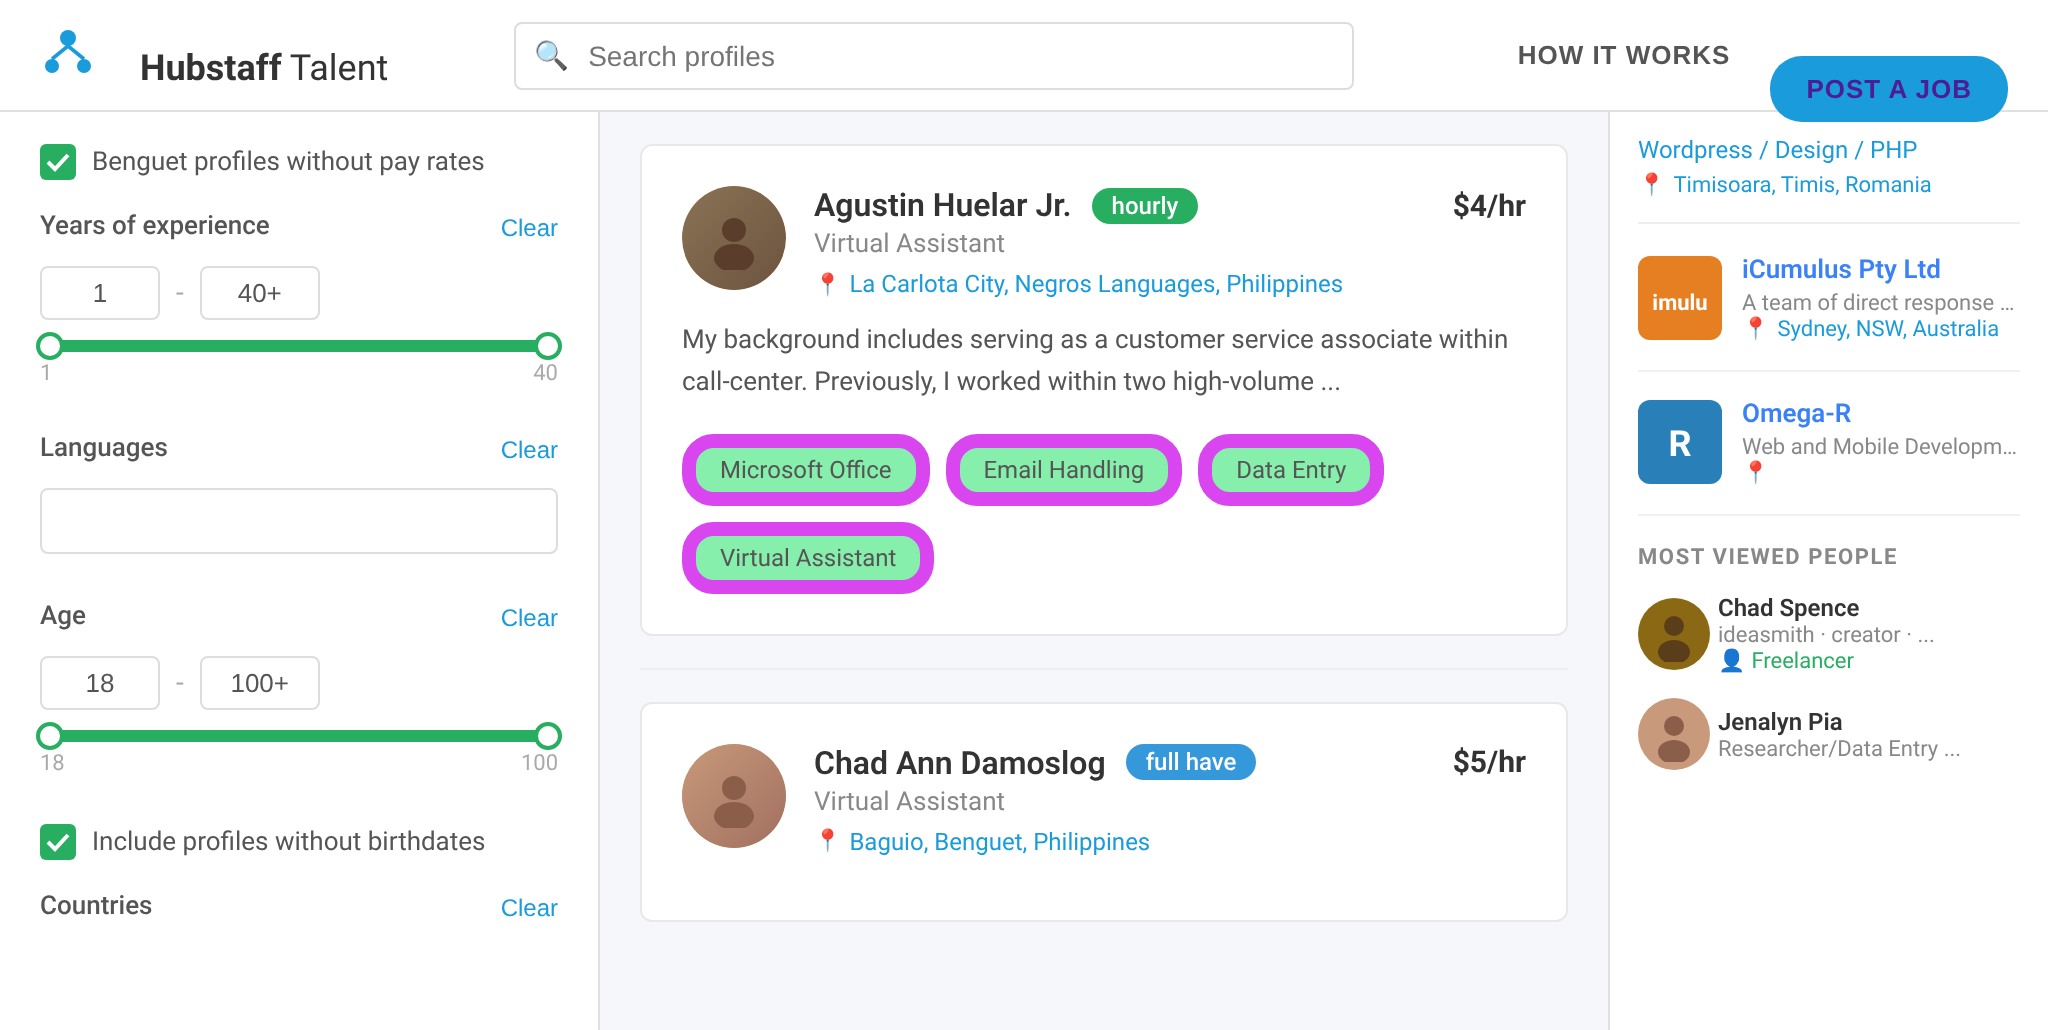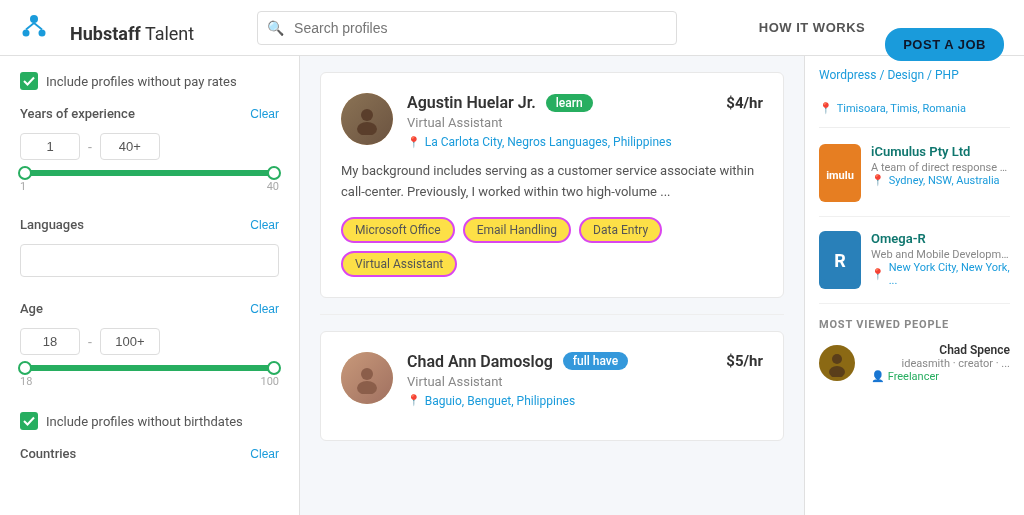--- a/index.html
+++ b/index.html
@@ -64,21 +64,21 @@
       font-size: 13px;
       font-weight: 600;
       color: #555;
       cursor: pointer;
       letter-spacing: 0.5px;
       text-transform: uppercase;
       margin-left: 16px;
     }
     .post-job-btn {
       background: #1a9bdb;
-      color: #0f172a;
+      color: #4c1d95;
       border: none;
       border-radius: 16px;
       padding: 9px 18px;
       font-size: 13px;
       font-weight: 600;
       cursor: pointer;
       text-transform: uppercase;
       letter-spacing: 0.5px;
       margin-top: 34px;
     }
@@ -285,93 +285,92 @@
       color: #555;
       line-height: 1.6;
       margin-bottom: 14px;
     }
     .skills-row {
       display: flex;
       flex-wrap: wrap;
       gap: 8px;
     }
     .skill-tag {
-      border: 2px solid #d946ef;
+      border: 7px solid #d946ef;
       border-radius: 16px;
       padding: 4px 12px;
       font-size: 12px;
       color: #555;
-      background: #fde047;
+      background: #86efac;
     }
     .divider { border: none; border-top: 1px solid #eee; margin: 4px 0 16px; }
 
     
     .right-sidebar {
       width: 220px;
       min-width: 220px;
       background: #fff;
       border-left: 1px solid #e0e0e0;
       overflow-y: auto;
       padding: 12px 14px;
     }
     .right-sidebar-top {
       margin-bottom: 16px;
       border-bottom: 1px solid #eee;
       padding-bottom: 12px;
     }
     .featured-tags {
       font-size: 12px;
       color: #1a9bdb;
-      margin-bottom: 20px;
+      margin-bottom: 4px;
     }
     .featured-location {
       display: flex;
       align-items: center;
       gap: 4px;
       font-size: 11px;
       color: #1a9bdb;
     }
     .company-card {
       display: flex;
       align-items: flex-start;
       gap: 10px;
       margin-bottom: 14px;
       padding-bottom: 14px;
       border-bottom: 1px solid #f0f0f0;
     }
     .company-logo {
       width: 42px;
-      height: 58px;
+      height: 42px;
       border-radius: 6px;
       display: flex;
       align-items: center;
       justify-content: center;
       font-size: 18px;
       font-weight: 700;
       color: #fff;
       flex-shrink: 0;
     }
     .company-info { flex: 1; overflow: hidden; }
-    .company-name { font-size: 13px; font-weight: 600; color: #0f766e; margin-bottom: 2px; }
+    .company-name { font-size: 13px; font-weight: 600; color: #3b82f6; margin-bottom: 2px; }
     .company-desc { font-size: 11px; color: #888; overflow: hidden; white-space: nowrap; text-overflow: ellipsis; }
     .most-viewed-section { margin-top: 8px; }
     .most-viewed-title {
       font-size: 11px;
       font-weight: 700;
       color: #888;
       letter-spacing: 0.8px;
       text-transform: uppercase;
       margin-bottom: 12px;
     }
     .person-card {
       display: flex;
       align-items: center;
-      gap: 16px;
+      gap: 4px;
       margin-bottom: 12px;
-      text-align: right;
     }
     .person-avatar {
       width: 36px;
       height: 36px;
       border-radius: 50%;
       flex-shrink: 0;
       display: flex;
       align-items: center;
       justify-content: center;
       font-size: 16px;
@@ -418,21 +417,21 @@
 
 <div class="main-container">
 
   <aside class="sidebar">
     <div class="include-row">
       <div class="checkbox-custom">
         <svg width="12" height="10" viewBox="0 0 12 10" fill="none">
           <polyline points="1,5 4.5,8.5 11,1.5" stroke="white" stroke-width="2" fill="none"></polyline>
         </svg>
       </div>
-      <span class="include-label">Include profiles without pay rates</span>
+      <span class="include-label">Benguet profiles without pay rates</span>
     </div>
 
     <div class="sidebar-section">
       <div class="section-header">
         <span class="section-title">Years of experience</span>
         <button class="clear-btn">Clear</button>
       </div>
       <div class="range-inputs">
         <input class="range-input" type="text" value="1" style="">
         <span class="range-dash">-</span>
@@ -503,21 +502,21 @@
           <div class="avatar-img-male">
             <svg width="32" height="32" viewBox="0 0 32 32" fill="none">
               <circle cx="16" cy="12" r="6" fill="#5a3e2b"></circle>
               <ellipse cx="16" cy="26" rx="10" ry="7" fill="#5a3e2b"></ellipse>
             </svg>
           </div>
         </div>
         <div class="profile-info">
           <div class="profile-name-row">
             <span class="profile-name">Agustin Huelar Jr.</span>
-            <span class="badge-hourly">learn</span>
+            <span class="badge-hourly">hourly</span>
             <span class="profile-rate">$4/hr</span>
           </div>
           <div class="profile-role">Virtual Assistant</div>
           <div class="profile-location">
             <span class="location-icon">📍</span>
             <span>La Carlota City, Negros Languages, Philippines</span>
           </div>
         </div>
       </div>
       <div class="profile-bio">My background includes serving as a customer service associate within call-center. Previously, I worked within two high-volume ...</div>
@@ -589,21 +588,20 @@
         <svg width="40" height="40" viewBox="0 0 40 40">
           <rect width="40" height="40" rx="6" fill="#2980b9"></rect>
           <text x="20" y="27" text-anchor="middle" font-size="18" font-weight="bold" fill="white">R</text>
         </svg>
       </div>
       <div class="company-info">
         <div class="company-name">Omega-R</div>
         <div class="company-desc">Web and Mobile Developmen...</div>
         <div class="featured-location">
           <span>📍</span>
-          <span>New York City, New York, ...</span>
         </div>
       </div>
     </div>
 
     <div class="most-viewed-section">
       <div class="most-viewed-title">MOST VIEWED PEOPLE</div>
 
       <div class="person-card">
         <div class="person-avatar" style="background:#8B6914;">
           <svg width="28" height="28" viewBox="0 0 28 28" fill="none">
@@ -614,16 +612,28 @@
         <div class="person-info">
           <div class="person-name">Chad Spence</div>
           <div class="person-role">ideasmith · creator · ...</div>
           <div class="person-type">
             <span>👤</span>
             <span>Freelancer</span>
           </div>
         </div>
       </div>
 
+      <div class="person-card">
+        <div class="person-avatar" style="background:#c8997a;">
+          <svg width="28" height="28" viewBox="0 0 28 28" fill="none">
+            <circle cx="14" cy="10" r="5" fill="#8B5E4A"></circle>
+            <ellipse cx="14" cy="23" rx="8" ry="6" fill="#8B5E4A"></ellipse>
+          </svg>
+        </div>
+        <div class="person-info">
+          <div class="person-name">Jenalyn Pia</div>
+          <div class="person-role">Researcher/Data Entry ...</div>
+        </div>
+      </div>
     </div>
   </aside>
 
 </div>
 
 </body></html>

